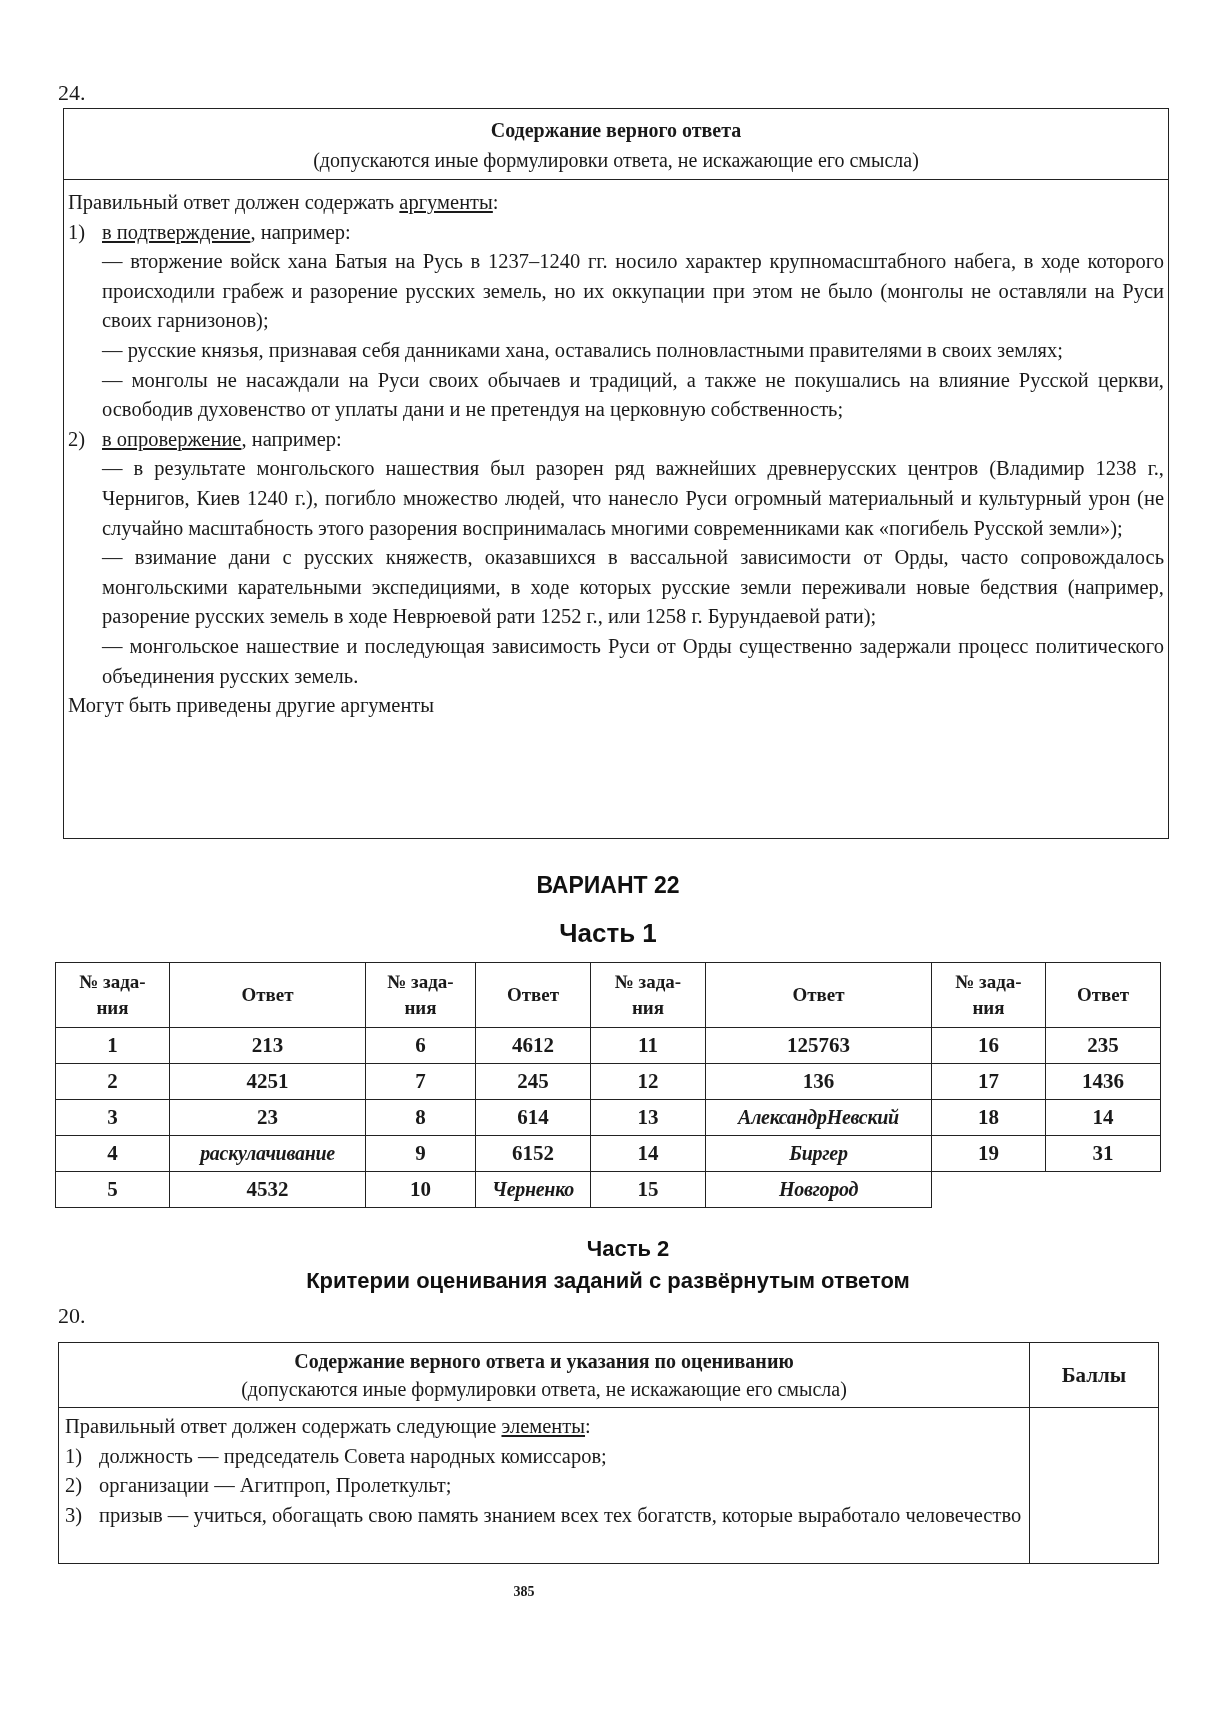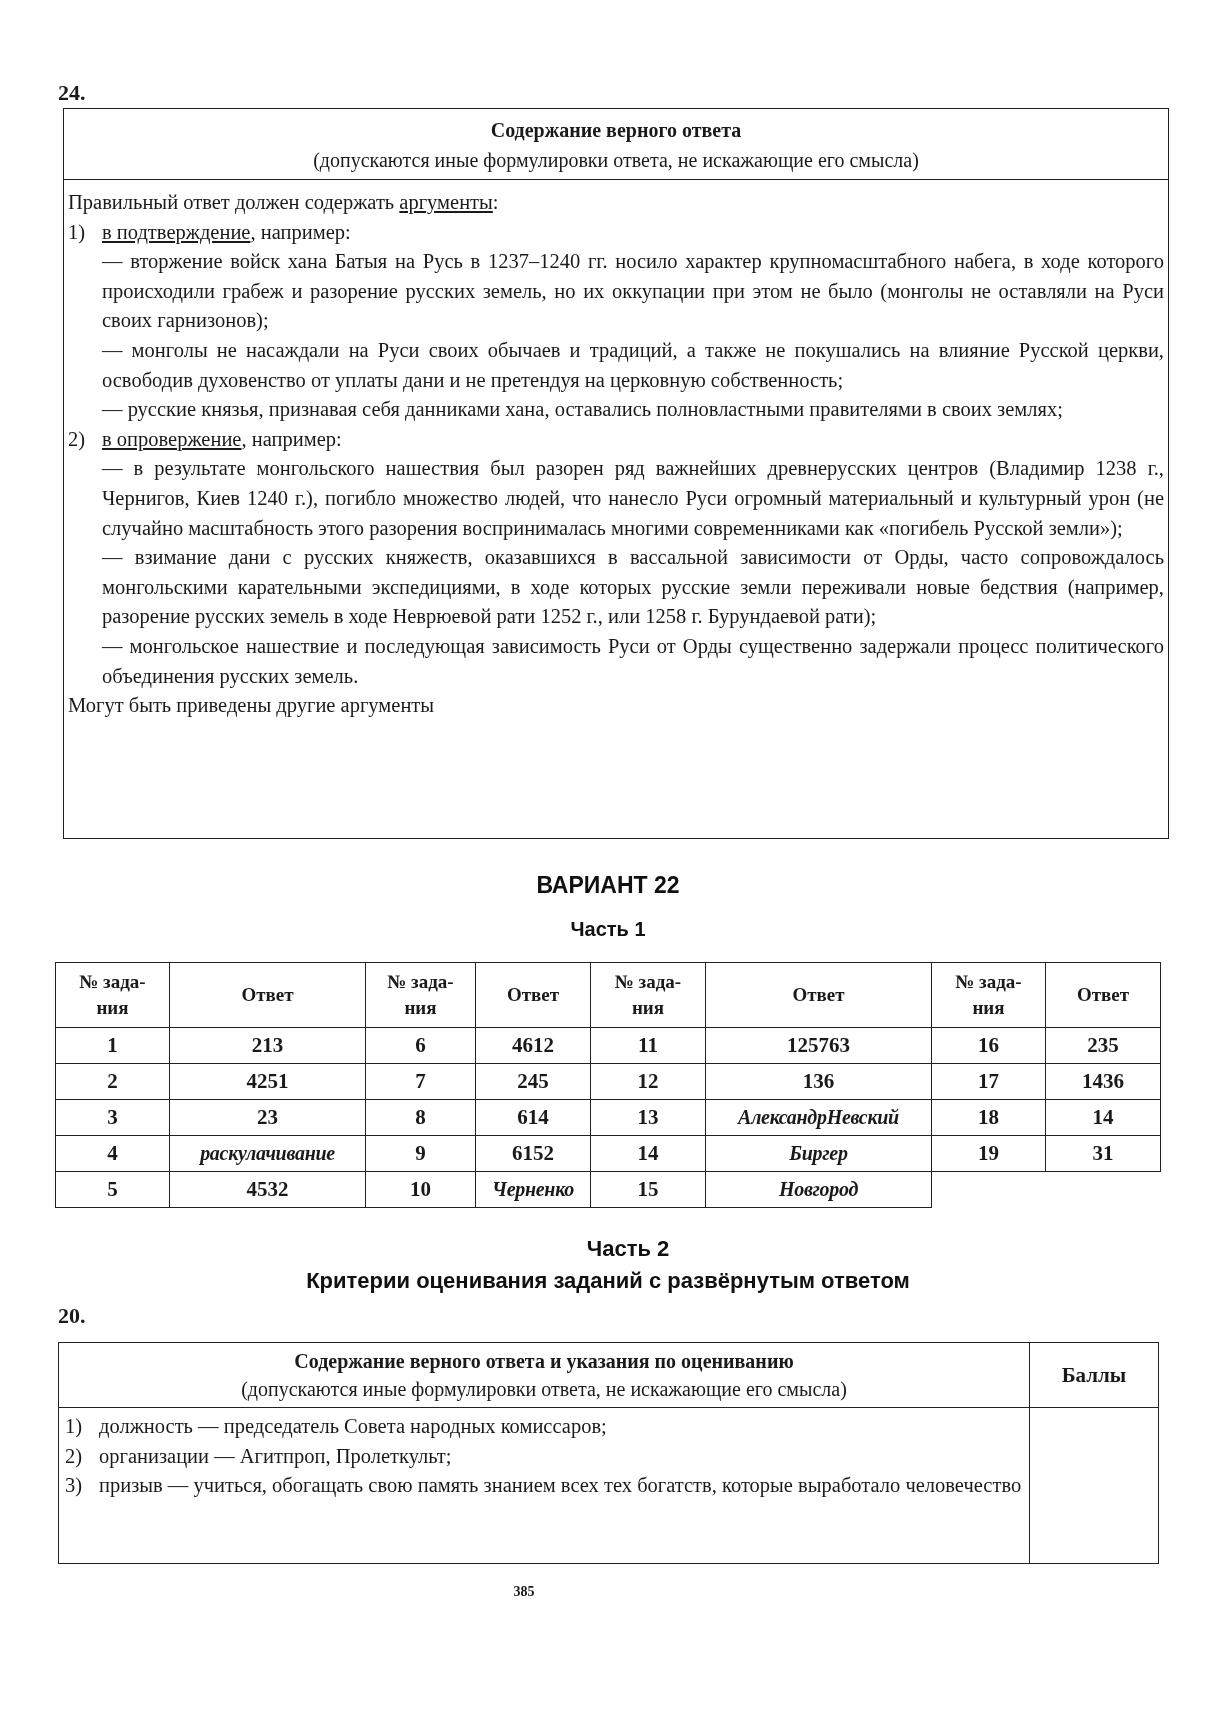--- a/index.html
+++ b/index.html
@@ -2,21 +2,21 @@
 <html><head>
 <meta charset="utf-8">
 <style>
   html, body { margin: 0; padding: 0; background: #ffffff; }
   body {
     width: 1216px; height: 1712px; position: relative; overflow: hidden;
     font-family: "Liberation Serif", "DejaVu Serif", serif;
     color: #1a1a1a;
   }
   .task-num {
-    position: absolute; font-weight: bold; font-size: 22px;
+    position: absolute; font-weight: normal; font-size: 22px;
   }
   .box {
     position: absolute; border: 1.5px solid #222; box-sizing: border-box;
   }
   .box-head {
     text-align: center; border-bottom: 1.5px solid #222; padding: 6px 0 4px 0;
     font-size: 20px; line-height: 30px;
   }
   .box-head .t1 { font-weight: bold; }
   .box-body {
@@ -72,35 +72,35 @@
   </div>
   <div class="box-body">
     <div>
       <span>Правильный ответ должен содержать </span><span class="u">аргументы</span><span>:</span>
     </div>
     <div class="row">
       <span class="num">1)</span>
       <span class="txt"><span class="u">в подтверждение</span><span>, например:</span></span>
     </div>
     <div class="dash">— вторжение войск хана Батыя на Русь в 1237–1240 гг. носило характер крупномасштабного набега, в ходе которого происходили грабеж и разорение русских земель, но их оккупации при этом не было (монголы не оставляли на Руси своих гарнизонов);</div>
+    <div class="dash">— русские князья, признавая себя данниками хана, оставались полновластными правителями в своих землях;</div>
     <div class="dash">— монголы не насаждали на Руси своих обычаев и традиций, а также не покушались на влияние Русской церкви, освободив духовенство от уплаты дани и не претендуя на церковную собственность;</div>
-    <div class="dash">— русские князья, признавая себя данниками хана, оставались полновластными правителями в своих землях;</div>
     <div class="row">
       <span class="num">2)</span>
       <span class="txt"><span class="u">в опровержение</span><span>, например:</span></span>
     </div>
     <div class="dash">— в результате монгольского нашествия был разорен ряд важнейших древнерусских центров (Владимир 1238 г., Чернигов, Киев 1240 г.), погибло множество людей, что нанесло Руси огромный материальный и культурный урон (не случайно масштабность этого разорения воспринималась многими современниками как «погибель Русской земли»);</div>
     <div class="dash">— взимание дани с русских княжеств, оказавшихся в вассальной зависимости от Орды, часто сопровождалось монгольскими карательными экспедициями, в ходе которых русские земли переживали новые бедствия (например, разорение русских земель в ходе Неврюевой рати 1252 г., или 1258 г. Бурундаевой рати);</div>
     <div class="dash">— монгольское нашествие и последующая зависимость Руси от Орды существенно задержали процесс политического объединения русских земель.</div>
     <div>Могут быть приведены другие аргументы</div>
   </div>
 </div>
 
 <div class="heading" style="top:872px; font-size:23px;">ВАРИАНТ 22</div>
-<div class="heading" style="top:918px; font-size:20px;">Часть 1</div>
+<div class="heading" style="top:918px; font-size:26px;">Часть 1</div>
 
 <table class="answers">
   <colgroup>
     <col style="width:114px">
       <col style="width:196px">
     <col style="width:110px">
       <col style="width:115px">
     <col style="width:115px">
       <col style="width:226px">
     <col style="width:114px">
@@ -180,20 +180,21 @@
 <div class="crit">
   <div class="crit-head">
     <div class="c1">
       <div class="t1">Содержание верного ответа и указания по оцениванию</div>
       <div>(допускаются иные формулировки ответа, не искажающие его смысла)</div>
     </div>
     <div class="c2">Баллы</div>
   </div>
   <div class="crit-body">
     <div class="c1">
+      <div><span>Правильный ответ должен содержать следующие </span><span class="u">элементы</span><span>:</span></div>
       <div class="row">
           <span class="num">1)</span>
           <span class="txt">должность — председатель Совета народных комиссаров;</span>
         </div>
       <div class="row">
           <span class="num">2)</span>
           <span class="txt">организации — Агитпроп, Пролеткульт;</span>
         </div>
       <div class="row">
           <span class="num">3)</span>

